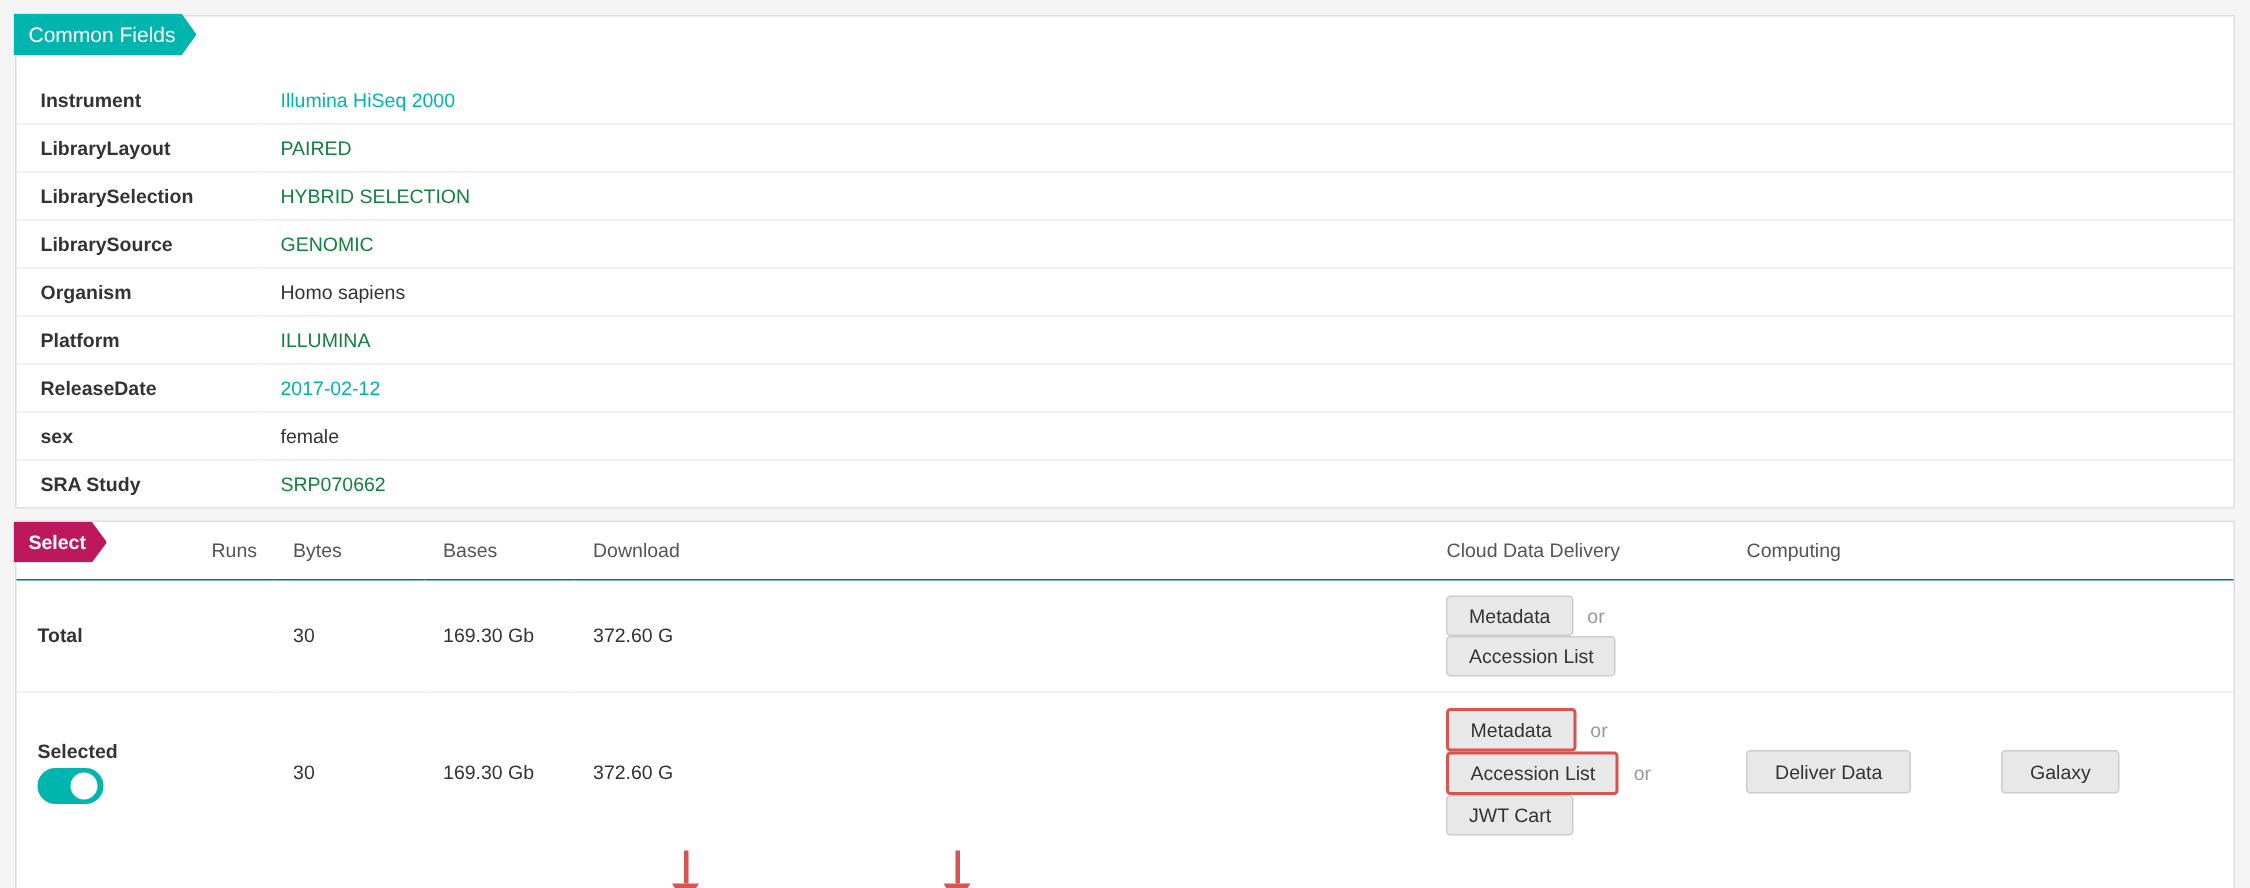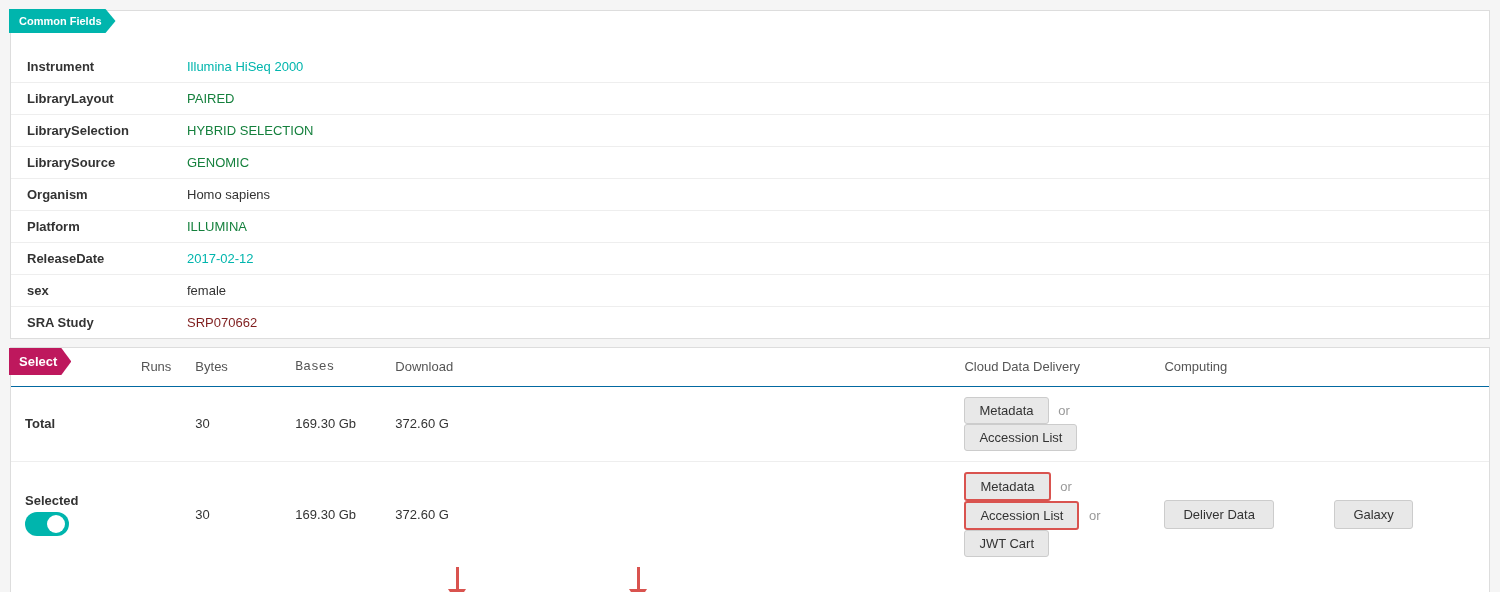--- a/index.html
+++ b/index.html
@@ -20,22 +20,22 @@
       position: relative;
       padding-top: 10px;
     }
 
     .section-tab {
       position: absolute;
       top: -2px;
       left: -2px;
       background: #00b5ad;
       color: #fff;
-      font-size: 11px;
-      font-weight: bold;
+      font-size: 14px;
+      font-weight: normal;
       padding: 6px 14px 6px 10px;
       clip-path: polygon(0 0, calc(100% - 10px) 0, 100% 50%, calc(100% - 10px) 100%, 0 100%);
     }
 
     .fields-table {
       width: 100%;
       border-collapse: collapse;
       margin-top: 30px;
     }
 
@@ -56,21 +56,21 @@
       width: 160px;
       font-weight: bold;
       color: #333;
     }
 
     .field-value {
       color: #333;
     }
 
     .field-value.link {
-      color: #7f1d1d;
+      color: #15803d;
       cursor: pointer;
       text-decoration: none;
     }
 
     .field-value.red-link {
       color: #15803d;
       cursor: pointer;
     }
 
     .field-value.teal-link {
@@ -135,21 +135,21 @@
     .select-table tbody tr {
       border-bottom: 1px solid #eee;
     }
 
     .select-table tbody tr:last-child {
       border-bottom: none;
     }
 
     .col-runs { width: 60px; }
     .col-bytes { width: 100px; }
-    .col-bases { width: 100px; font-family: Liberation Mono, monospace; }
+    .col-bases { width: 100px; }
     .col-download { min-width: 350px; }
     .col-cloud { width: 200px; }
     .col-computing { width: 170px; }
 
     
     .btn {
       display: inline-block;
       padding: 5px 14px;
       border: 1px solid #ccc;
       background: #e8e8e8;

